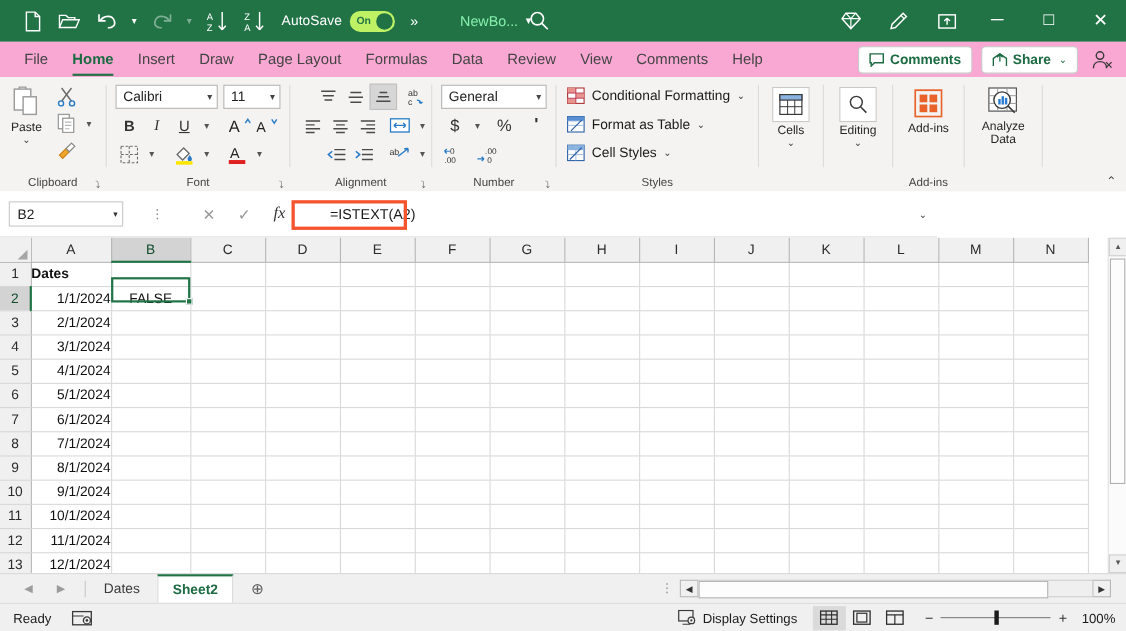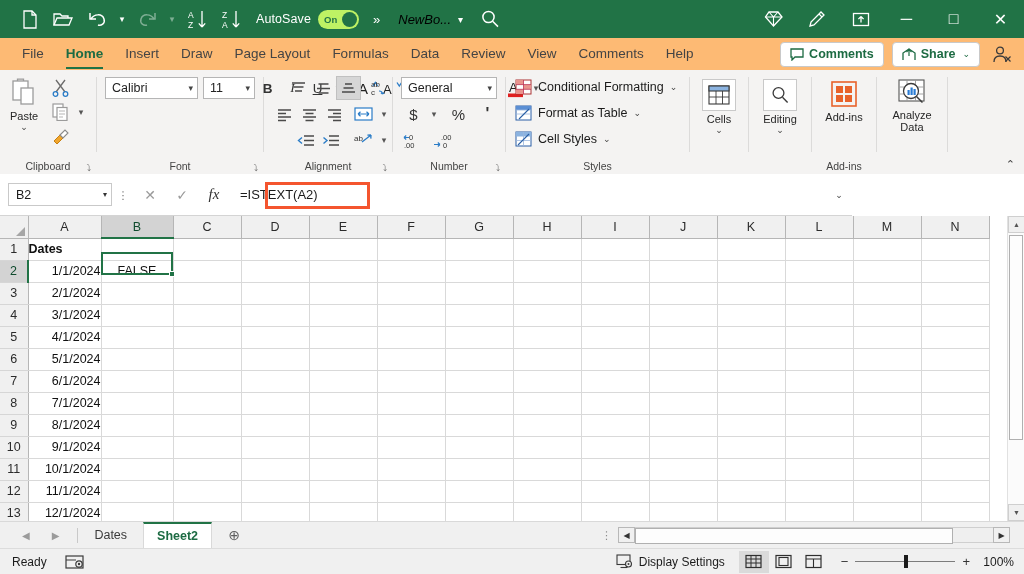--- a/index.html
+++ b/index.html
@@ -25,31 +25,31 @@
   .qcaret { width: 16px; height: 30px; display:flex; align-items:center; justify-content:center; color:#fff; font-size:9px; }
   .qcaret.dis { opacity:.42; }
   .autosave-label { color:#fff; font-size:12.5px; margin-left:8px; margin-right:7px; letter-spacing:.1px;}
   .toggle {
     width: 41px; height: 19px; border-radius: 10px; background: #bef264;
     position: relative; display:flex; align-items:center;
   }
   .toggle .tlabel { font-size:9.5px; color:#217346; font-weight:bold; margin-left:6px; }
   .toggle .knob { position:absolute; right:2px; top:2px; width:15px; height:15px; border-radius:50%; background:#217346; }
   .chev-more { color:#fff; font-size:13px; margin-left:14px; letter-spacing:-2px; }
-  .docname { color:#000000; font-size:13px; margin-left:20px;font-style:italic; }
+  .docname { color:#86efac; font-size:13px; margin-left:40px; }
   .docname-caret { color:#fff; font-size:10px; margin-left:7px; }
   .tsearch { position:absolute; left:480px; top:9px; color:#fff; }
   .winbtns { position:absolute; right:0; top:0; height:38px; display:flex; align-items:center; }
   .winbtn { width:44px; height:38px; display:flex; align-items:center; justify-content:center; color:#fff; }
   .winbtn.wide { width:47px; }
 
   
   .tabstrip {
     position:absolute; left:0; top:38px; width:1024px; height:32px;
-    background:#fdba74; display:flex; align-items:flex-end;
+    background:#f9a8d4; display:flex; align-items:flex-end;
   }
   .rtab {
     font-size:13.5px; color:#444; padding:0 11px; height:30px; line-height:27px;
     position:relative; white-space:nowrap;
   }
   .rtab.first { margin-left:11px; }
   .rtab.active { color:#1d6b43; font-weight:bold; }
   .rtab.active::after {
     content:''; position:absolute; left:11px; right:11px; bottom:1px; height:2.5px; background:#217346;
   }
@@ -93,21 +93,21 @@
     display:flex; flex-direction:column; align-items:center; width:56px; padding-top:3px;
   }
   .bigbtn .bimg { width:32px; height:30px; display:flex; align-items:center; justify-content:center; }
   .bigbtn .blab { font-size:11px; color:#262626; text-align:center; line-height:12px; margin-top:2px;}
   .bigbtn .bcv { font-size:9px; color:#444; }
   .collapse { position:absolute; right:9px; bottom:3px; font-size:11px; color:#444; }
 
   
   .fbar {
     position:absolute; left:0; top:174px; width:852px; height:42px; background:#fff;
-    display:flex; align-items:center; border-bottom:1px solid #d4d4d4;
+    display:flex; align-items:center; border-bottom:1px solid #d4d4d4;gap:20px;
   }
   .namebox {
     margin-left:8px; width:104px; height:23px; border:1px solid #c9c9c9; background:#fff;
     display:flex; align-items:center; padding:0 4px 0 7px; font-size:12.5px; color:#1b1b1b;
   }
   .namebox .nv { margin-left:auto; font-size:8px; color:#333; }
   .fdots { width:22px; text-align:center; font-size:11px; color:#777; letter-spacing:0; line-height:8px;}
   .fbtns { display:flex; align-items:center; }
   .fbtn { width:32px; height:26px; display:flex; align-items:center; justify-content:center; font-size:14px; color:#9a9a9a; }
   .fbtn.fx { color:#333; font-style:italic; font-family:"Liberation Serif", serif; font-size:15px; }
@@ -376,21 +376,21 @@
         </div>
       </div>
       <div class="grp-label">
         <span>Clipboard</span>
         <span class="dlg">⤵</span>
       </div>
     </div>
     <div class="grp-sep"></div>
 
     <div class="grp" style="width:166px">
-      <div class="grp-body" style="flex-direction:row; padding-left:8px;">
+      <div class="grp-body" style="flex-direction:column; padding-left:8px;">
         <div class="ctrl-row">
           <div class="cbox" style="width:93px">
             <span>Calibri</span>
             <span class="cv">▾</span>
           </div>
           <div class="cbox" style="width:52px; margin-left:5px;">
             <span>11</span>
             <span class="cv">▾</span>
           </div>
         </div>

